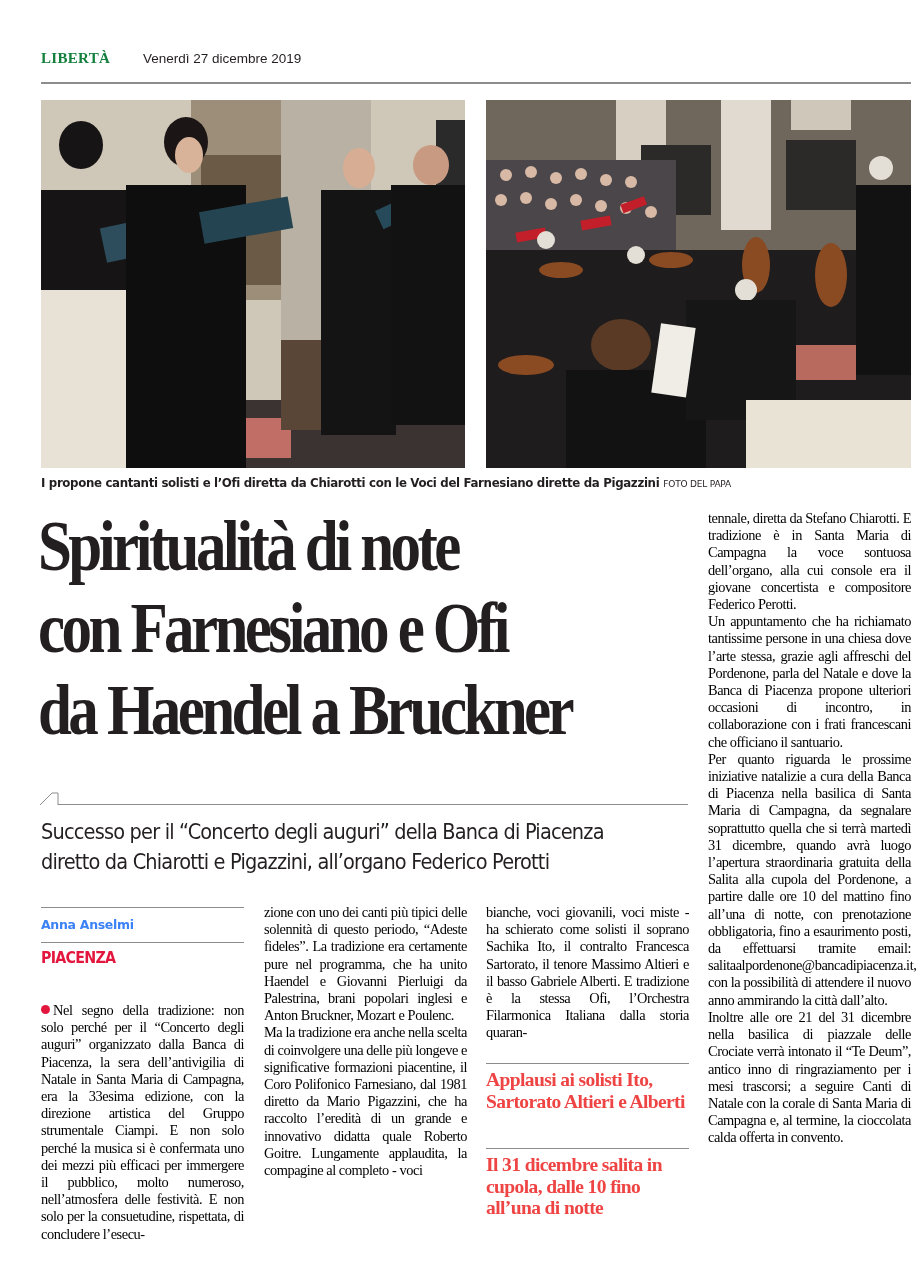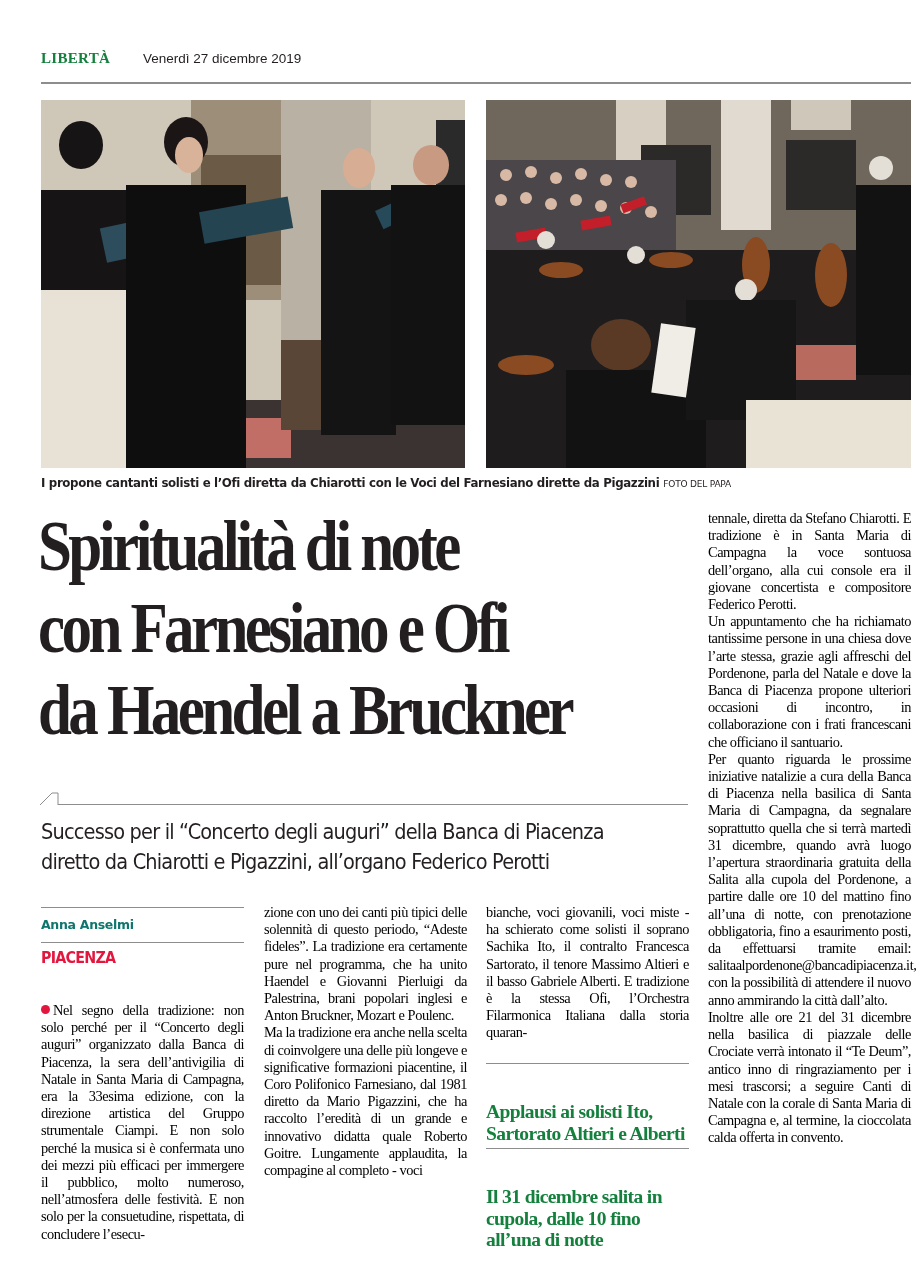--- a/index.html
+++ b/index.html
@@ -33,29 +33,29 @@
   
   .col { font-family: "Liberation Serif", serif; font-size: 14.4px; line-height: 17.2px; color: #000000; text-align: justify; letter-spacing: -0.45px; }
   .col p { margin: 0; }
   .col1 { left: 41px; top: 1002px; width: 203px; }
   .col2 { left: 264px; top: 904px; width: 203px; }
   .col3 { left: 486px; top: 904px; width: 203px; }
   .col4 { left: 708px; top: 510px; width: 203px; }
 
   .rule-thin { height: 1px; background: #8d8d8d; }
   .byline-rule-top { left: 41px; top: 907px; width: 203px; }
-  .byline { left: 41px; top: 917px; font-family: "DejaVu Sans", sans-serif; font-weight: bold; font-size: 12.5px; color: #0f766e; letter-spacing: -0.3px; }
+  .byline { left: 41px; top: 917px; font-family: "DejaVu Sans", sans-serif; font-weight: bold; font-size: 12.5px; color: #3b82f6; letter-spacing: -0.3px; }
   .byline-rule-bot { left: 41px; top: 942px; width: 203px; }
   .city { left: 41px; top: 949px; font-family: "DejaVu Sans", sans-serif; font-weight: bold; font-size: 15.5px; color: #e3173e; letter-spacing: -0.8px; transform: scaleX(0.92); transform-origin: left top; }
   .bullet { display: inline-block; width: 9px; height: 9px; border-radius: 50%; background: #e3173e; margin-right: 3px; vertical-align: 1px; }
 
   
   .pq-rule-1 { left: 486px; top: 1063px; width: 203px; }
   .pq-rule-2 { left: 486px; top: 1148px; width: 203px; }
-  .pq { font-family: "Liberation Serif", serif; font-weight: bold; font-size: 19.5px; line-height: 21.5px; color: #15803d; letter-spacing: -0.6px; margin-top: 32px; }
+  .pq { font-family: "Liberation Serif", serif; font-weight: bold; font-size: 19.5px; line-height: 21.5px; color: #ef4444; letter-spacing: -0.6px; }
   .pq-1 { left: 486px; top: 1069px; width: 210px; }
   .pq-2 { left: 486px; top: 1154px; width: 210px; }
 </style>
 </head>
 <body>
 
 <div class="abs masthead">LIBERTÀ</div>
 <div class="abs dateline">Venerdì 27 dicembre 2019</div>
 <div class="abs header-rule"></div>
 

